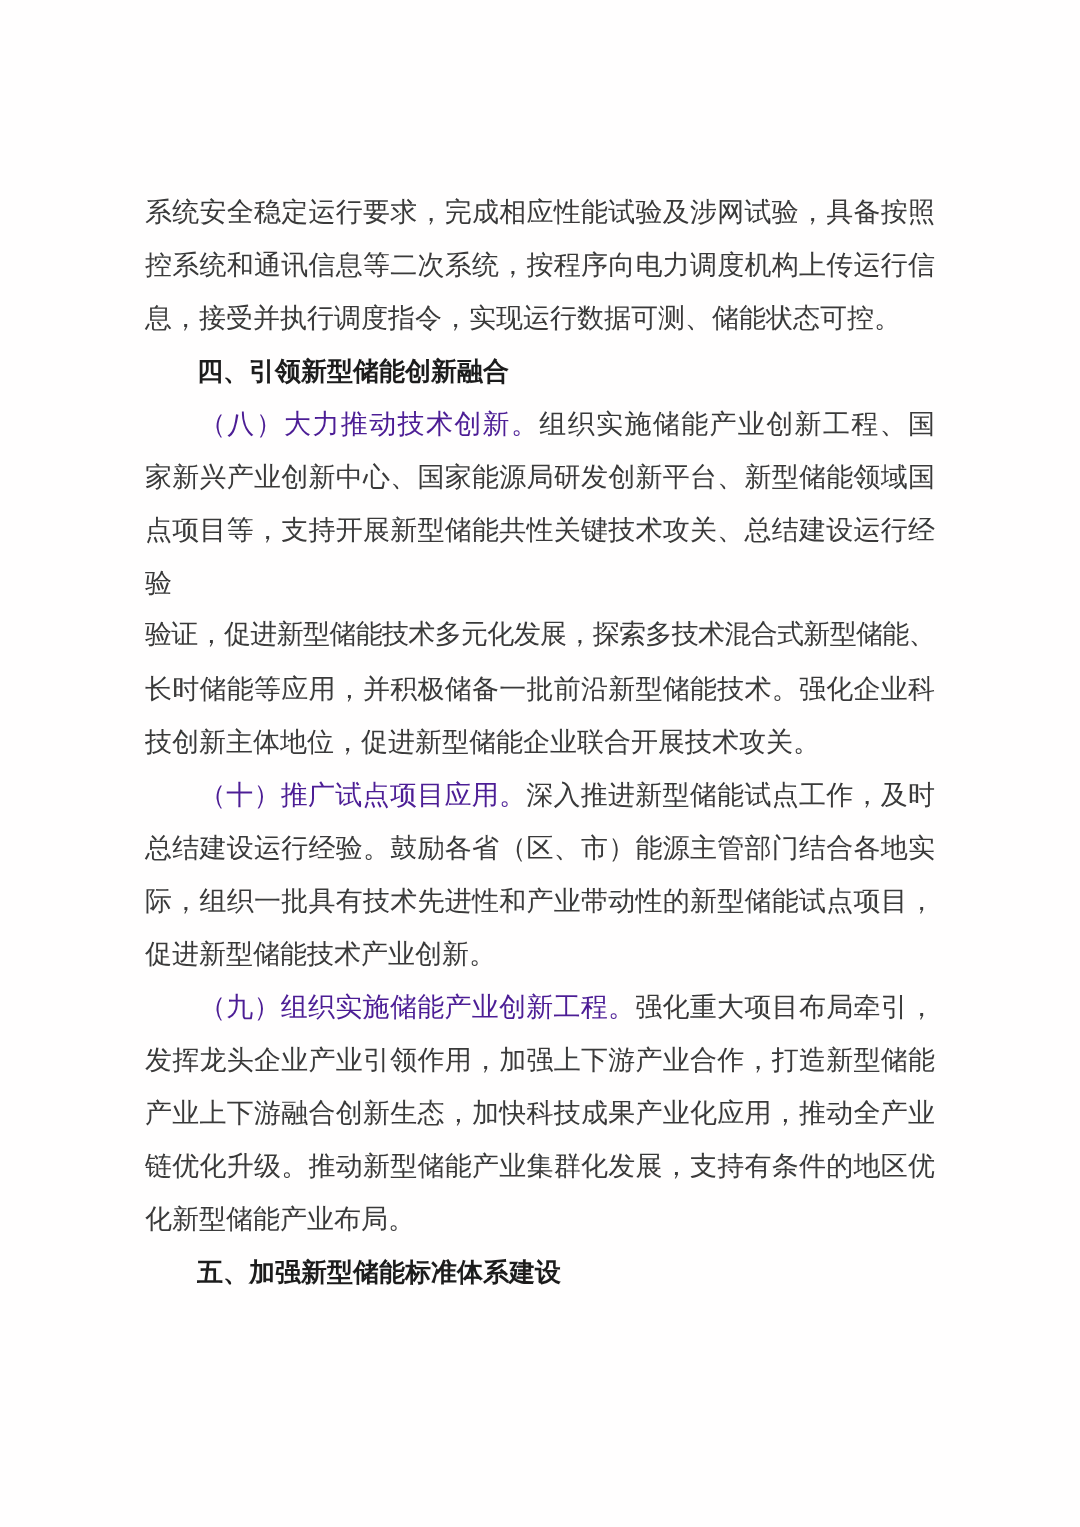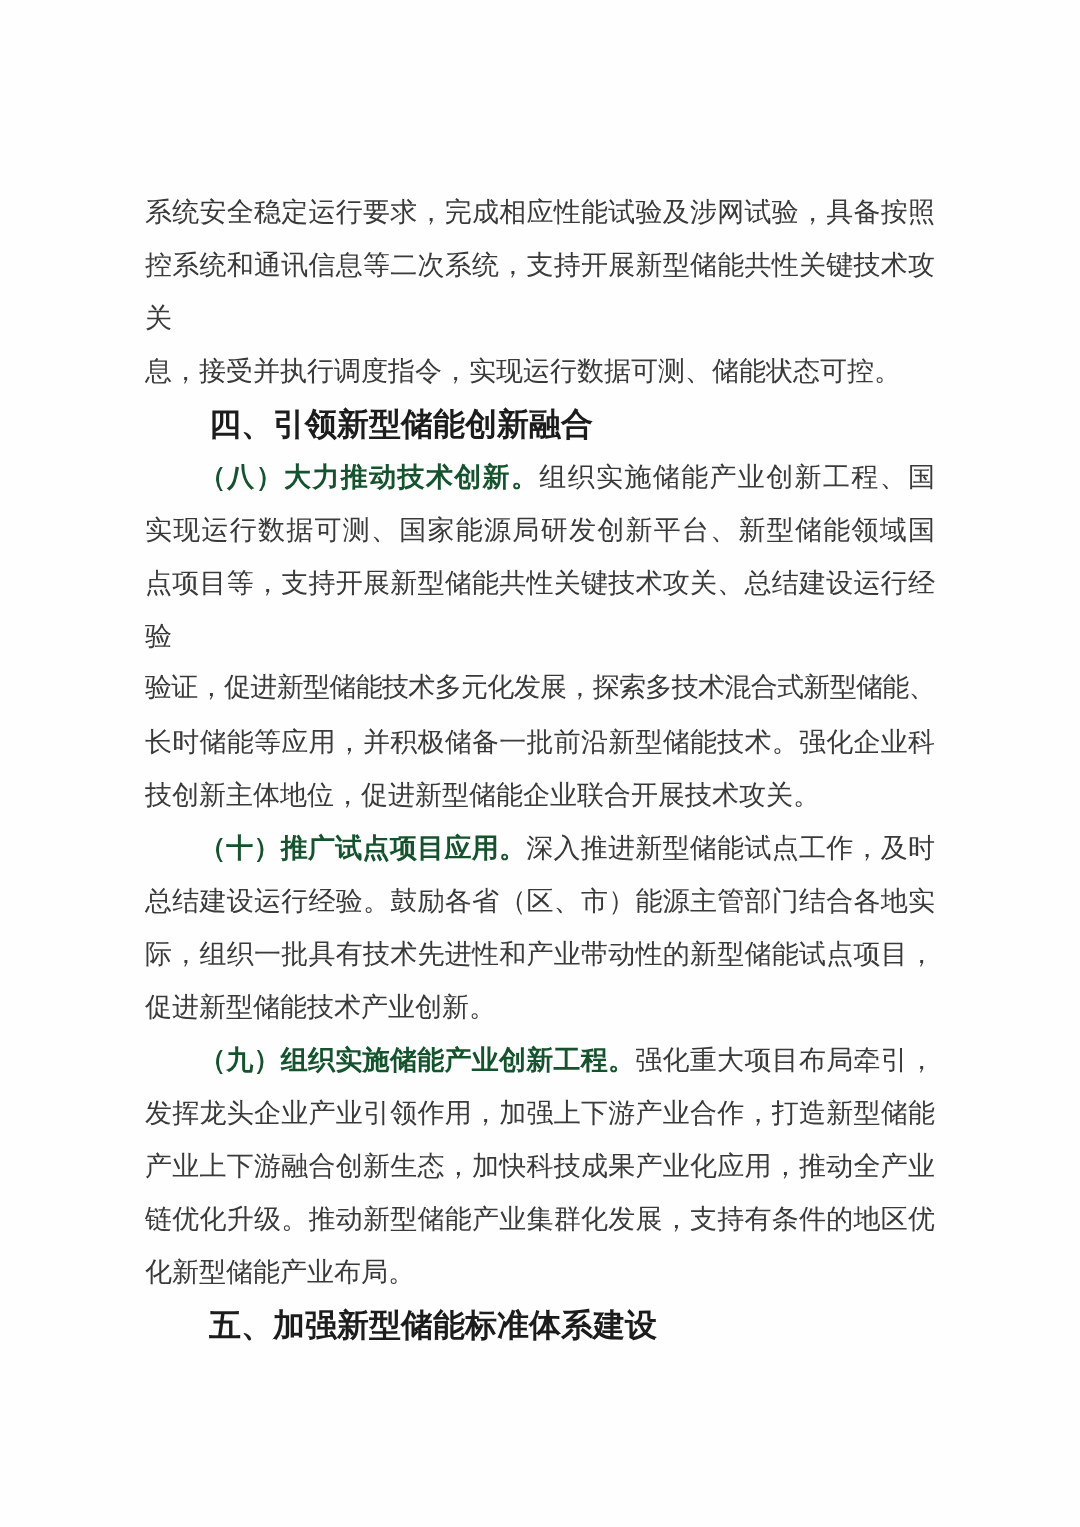--- a/index.html
+++ b/index.html
@@ -32,52 +32,52 @@
     text-align-last: left;
   }
   .indent {
     text-indent: 2em;
   }
   .tight {
     letter-spacing: -0.7px;
     font-family: Liberation Mono, monospace;
   }
   .lead {
-    font-weight: 700;
-    color: #14532d;
+    font-weight: 400;
+    color: #4c1d95;
   }
   .heading {
     font-family: "Liberation Sans", "DejaVu Sans", sans-serif;
     font-weight: 700;
-    font-size: 32px;
+    font-size: 26px;
     color: #1c1c1c;
     text-indent: 2em;
     text-align: left;
     text-align-last: left;
   }
 </style>
 </head>
 <body>
 
 <div class="page">
   <div class="textblock">
 
     <div>
       <div class="line">系统安全稳定运行要求，完成相应性能试验及涉网试验，具备按照</div>
-      <div class="line">控系统和通讯信息等二次系统，支持开展新型储能共性关键技术攻关</div>
+      <div class="line">控系统和通讯信息等二次系统，按程序向电力调度机构上传运行信</div>
       <div class="line last">息，接受并执行调度指令，实现运行数据可测、储能状态可控。</div>
     </div>
 
     <div class="line heading">四、引领新型储能创新融合</div>
 
     <div>
       <div class="line indent">
         <span class="lead">（八）大力推动技术创新。</span><span>组织实施储能产业创新工程、国</span>
       </div>
-      <div class="line">实现运行数据可测、国家能源局研发创新平台、新型储能领域国</div>
+      <div class="line">家新兴产业创新中心、国家能源局研发创新平台、新型储能领域国</div>
       <div class="line">点项目等，支持开展新型储能共性关键技术攻关、总结建设运行经验</div>
       <div class="line tight">验证，促进新型储能技术多元化发展，探索多技术混合式新型储能、</div>
       <div class="line">长时储能等应用，并积极储备一批前沿新型储能技术。强化企业科</div>
       <div class="line last">技创新主体地位，促进新型储能企业联合开展技术攻关。</div>
     </div>
 
     <div>
       <div class="line indent">
         <span class="lead">（十）推广试点项目应用。</span><span>深入推进新型储能试点工作，及时</span>
       </div>

